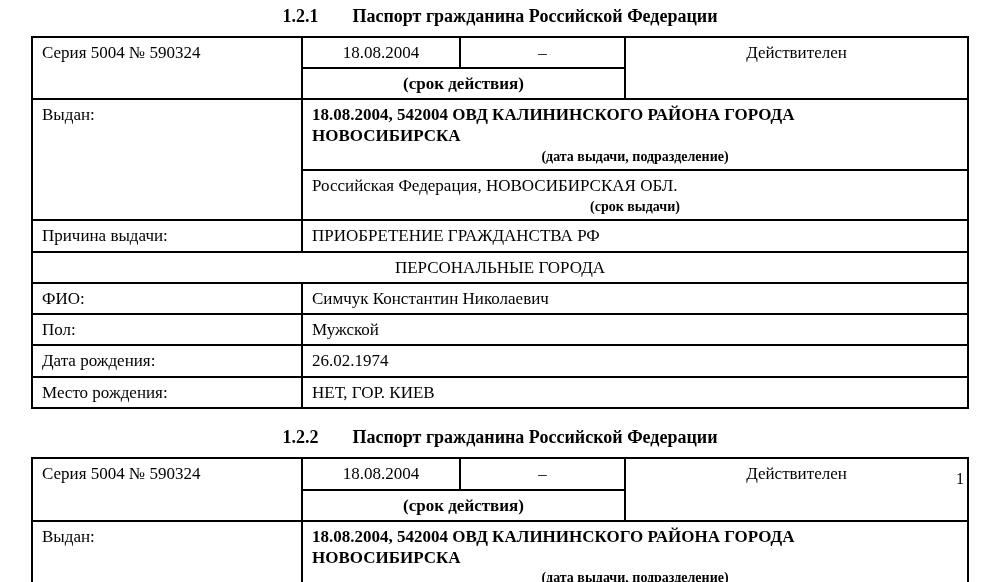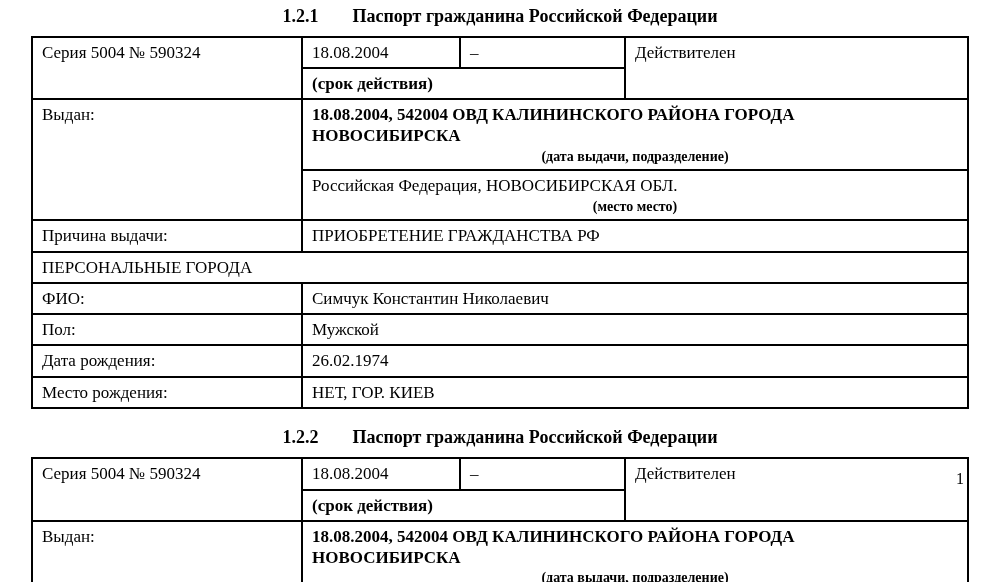--- a/index.html
+++ b/index.html
@@ -43,21 +43,21 @@
   }
   table.doc-table td {
     border: 2px solid #000000;
     padding: 4px 9px;
     font-size: 17px;
     line-height: 1.25;
     vertical-align: top;
     overflow: hidden;
   }
   .bold { font-weight: normal; }
-  .center { text-align: left; }
+  .center { text-align: center; }
   td.caption-cell {
     font-size: 11px;
     font-weight: bold;
     padding-top: 1px;
     padding-bottom: 3px;
     height: 18px;
     vertical-align: middle;
   }
   .caption {
     font-size: 14px;
@@ -106,21 +106,21 @@
       <tr>
         <td class="bold" rowspan="2">Выдан:</td>
         <td colspan="3">
           <div class="value wrap">18.08.2004, 542004 ОВД КАЛИНИНСКОГО РАЙОНА ГОРОДА НОВОСИБИРСКА</div>
           <div class="caption">(дата выдачи, подразделение)</div>
         </td>
       </tr>
       <tr>
         <td colspan="3">
           <div class="value">Российская Федерация, НОВОСИБИРСКАЯ ОБЛ.</div>
-          <div class="caption">(место место)</div>
+          <div class="caption">(срок выдачи)</div>
         </td>
       </tr>
       <tr class="std-row">
         <td class="bold">Причина выдачи:</td>
         <td colspan="3">ПРИОБРЕТЕНИЕ ГРАЖДАНСТВА РФ</td>
       </tr>
       <tr class="std-row">
         <td colspan="4" class="center">ПЕРСОНАЛЬНЫЕ ГОРОДА</td>
       </tr>
       <tr class="std-row">

